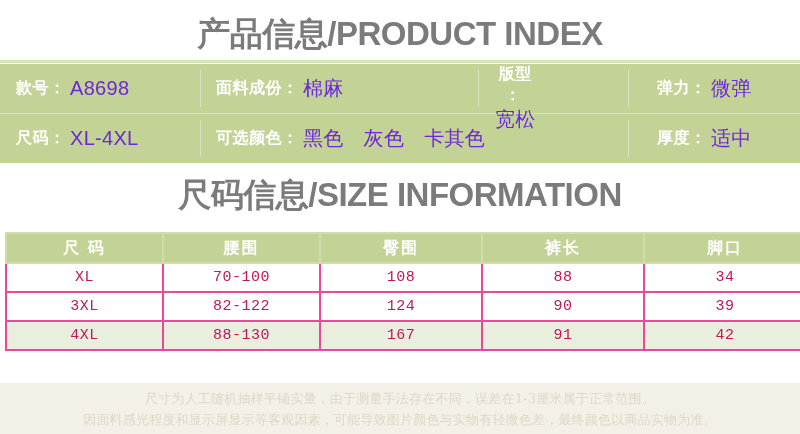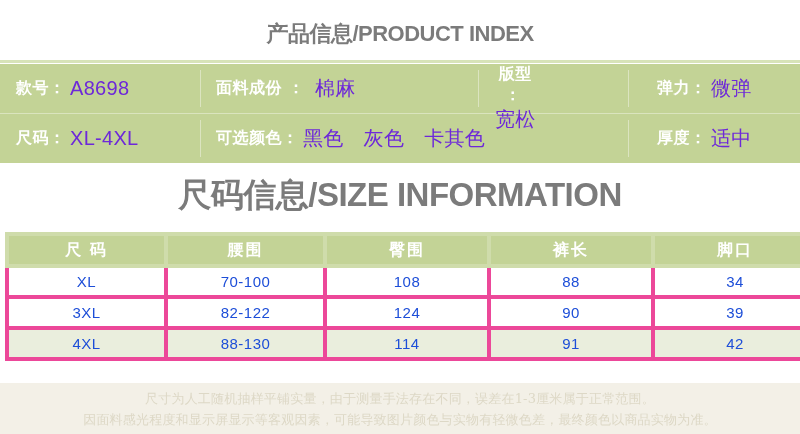--- a/index.html
+++ b/index.html
@@ -25,21 +25,21 @@
     text-align: center;
     font-weight: bold;
     color: #7b7b7b;
     letter-spacing: -0.5px;
     white-space: nowrap;
   }
   .title-product {
     position: absolute;
     left: 0; right: 0;
     top: 14px;
-    font-size: 22px;
+    font-size: 33px;
     line-height: 40px;
   }
   .title-size {
     position: absolute;
     left: 0; right: 0;
     top: 175px;
     font-size: 33px;
     line-height: 40px;
   }
 
@@ -116,39 +116,40 @@
     position: absolute;
     left: 5px;
     top: 232px;
     width: 790px;
     border-collapse: collapse;
     table-layout: fixed;
   }
   .size-table th,
   .size-table td {
     text-align: center;
-    border: 4px solid #ec4899;
+    border: 2px solid #ec4899;
     padding: 0;
     height: 26px;
     font-weight: normal;
   }
   .size-table thead th {
     background: #c3d396;
     color: #ffffff;
     font-size: 16px;
     font-weight: bold;
     letter-spacing: 2px;
     height: 28px;
     border-color: #cfdcab;
   }
   .size-table tbody td {
     font-size: 15px;
-    color: #1d4ed8;
+    color: #be185d;
     height: 27px;
     letter-spacing: 0.5px;
+    font-family: Liberation Mono, monospace;
   }
   .size-table tbody tr.odd td  { background: #ffffff; }
   .size-table tbody tr.even td { background: #eaeedd; }
 
   
   .footer-note {
     position: absolute;
     left: 0;
     top: 383px;
     width: 800px;
@@ -187,21 +188,21 @@
     <div class="info-vdiv" style="left:628px;top:56px;"></div>
 
     <div class="info-row r1">
 
       <div class="info-cell" style="left:16px;">
         <span class="info-label">款号</span>
         <span class="info-colon">：</span>
         <span class="info-value">A8698</span>
       </div>
 
-      <div class="info-cell" style="left:216px;gap:6px;">
+      <div class="info-cell" style="left:216px;">
         <span class="info-label">面料成份</span>
         <span class="info-colon">：</span>
         <span class="info-value">棉麻</span>
       </div>
 
       <div class="info-cell" style="left:495px;flex-direction:column;">
         <span class="info-label">版型</span>
         <span class="info-colon">：</span>
         <span class="info-value">宽松</span>
       </div>
@@ -262,21 +263,21 @@
       <tr class="odd">
         <td>3XL</td>
         <td>82-122</td>
         <td>124</td>
         <td>90</td>
         <td>39</td>
       </tr>
       <tr class="even">
         <td>4XL</td>
         <td>88-130</td>
-        <td>114</td>
+        <td>167</td>
         <td>91</td>
         <td>42</td>
       </tr>
     </tbody>
   </table>
 
   <div class="footer-note">
     <div class="footer-line">尺寸为人工随机抽样平铺实量，由于测量手法存在不同，误差在1-3厘米属于正常范围。</div>
     <div class="footer-line">因面料感光程度和显示屏显示等客观因素，可能导致图片颜色与实物有轻微色差，最终颜色以商品实物为准。</div>
   </div>

